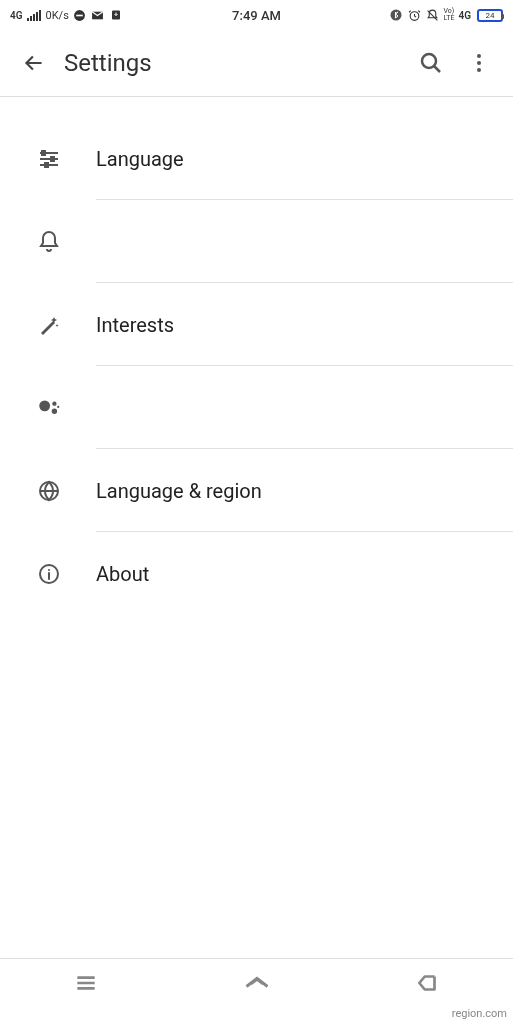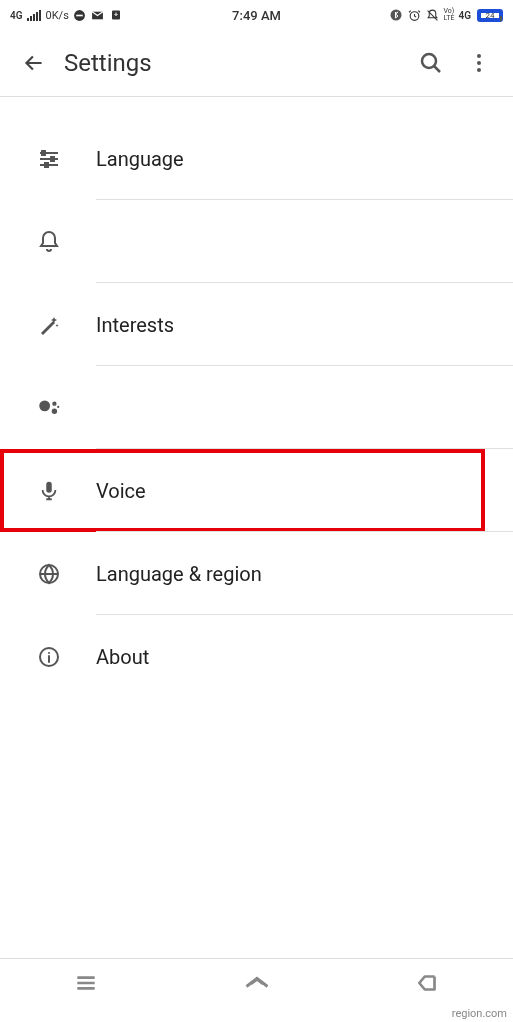--- a/index.html
+++ b/index.html
@@ -21,21 +21,21 @@
       color: #333;
     }
     .status-left { display: flex; align-items: center; gap: 4px; flex: 1; }
     .status-center { flex: 1; text-align: center; font-weight: 500; font-size: 13px; }
     .status-right { display: flex; align-items: center; gap: 4px; flex: 1; justify-content: flex-end; }
     .signal { display: inline-flex; align-items: flex-end; height: 12px; }
     .signal span { width: 2px; margin-right: 1px; background: #333; }
     .signal span:nth-child(1){height:3px}.signal span:nth-child(2){height:5px}.signal span:nth-child(3){height:7px}.signal span:nth-child(4){height:9px}.signal span:nth-child(5){height:11px}
     .status-icon { width: 14px; height: 14px; display: inline-flex; align-items: center; justify-content: center; }
     .battery {
-      width: 26px; height: 13px; border: 4px solid #1d4ed8; border-radius: 3px;
+      width: 26px; height: 13px; border: 2px solid #1d4ed8; border-radius: 3px;
       position: relative; display: flex; align-items: center; justify-content: center;
       font-size: 8px; margin-left: 2px;
     }
     .battery::after { content:""; position:absolute; right:-3px; top:3px; width:2px; height:5px; background:#555; border-radius:0 1px 1px 0; }
 
     .app-bar {
       height: 66px;
       display: flex;
       align-items: center;
       padding: 0 16px;
@@ -240,30 +240,20 @@
       <svg width="26" height="26" viewBox="0 0 24 24" fill="#555">
           <circle cx="8" cy="10" r="5"></circle>
           <circle cx="17" cy="8" r="2"></circle>
           <circle cx="17" cy="15" r="2.5"></circle>
           <circle cx="20.5" cy="11" r="1"></circle>
         </svg>
     </div>
     <div class="item-divider"></div>
   </div>
 
-  <div class="settings-item highlighted">
-    <div class="item-icon">
-      <svg width="22" height="22" viewBox="0 0 24 24" fill="#555">
-          <rect x="9" y="2" width="6" height="12" rx="3"></rect>
-          <path d="M5 11a7 7 0 0014 0M12 18v3M9 21h6" fill="none" stroke="#555" stroke-width="2"></path>
-        </svg>
-    </div>
-    <div class="item-label">Voice</div>
-    <div class="item-divider"></div>
-  </div>
 
   <div class="settings-item">
     <div class="item-icon">
       <svg width="24" height="24" viewBox="0 0 24 24" fill="none" stroke="#555" stroke-width="2">
           <circle cx="12" cy="12" r="9"></circle>
           <path d="M3 12h18M12 3c2.5 2.5 4 5.5 4 9s-1.5 6.5-4 9c-2.5-2.5-4-5.5-4-9s1.5-6.5 4-9z"></path>
         </svg>
     </div>
     <div class="item-label">Language &amp; region</div>
     <div class="item-divider"></div>

